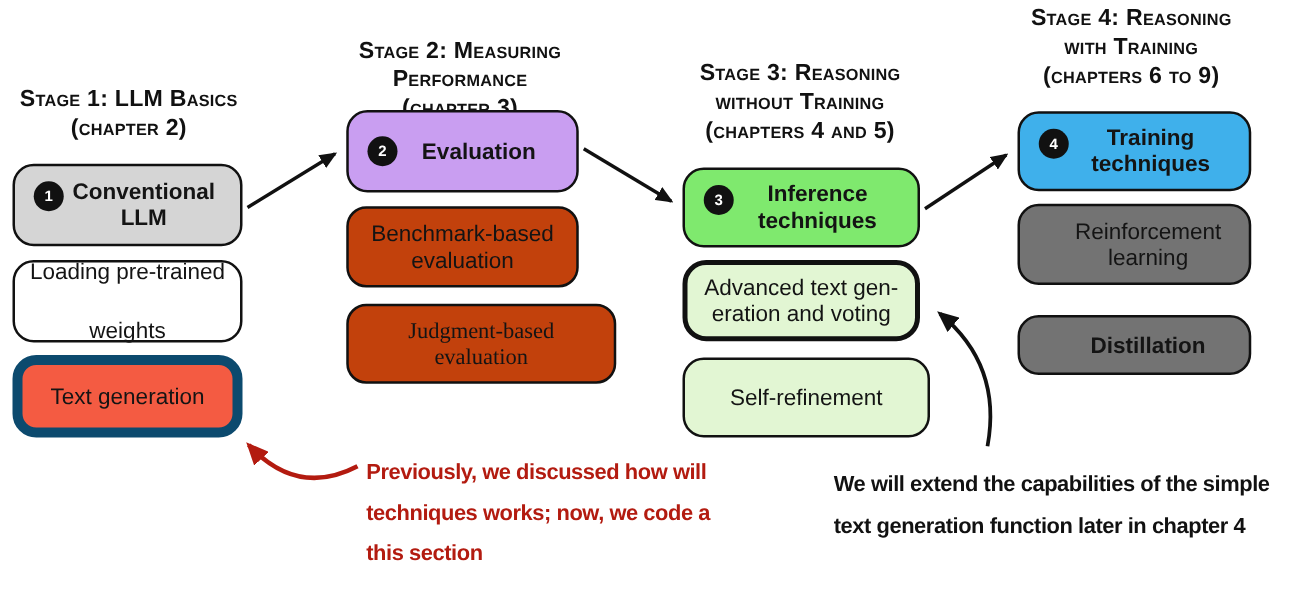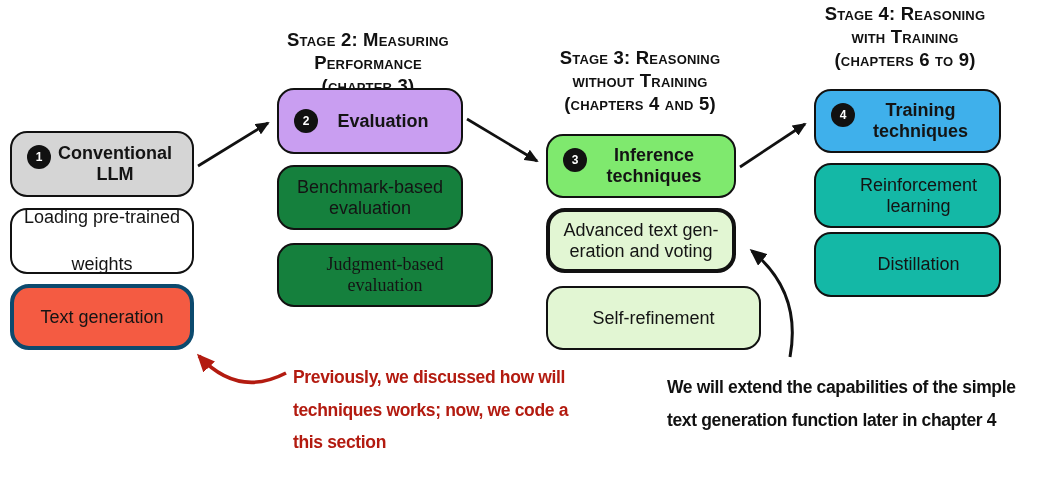--- a/index.html
+++ b/index.html
@@ -14,28 +14,28 @@
   }
   .box{
     position:absolute;display:flex;flex-direction:column;justify-content:center;align-items:center;
     border:2.5px solid #111;border-radius:17px;box-sizing:border-box;
     font-size:18px;color:#141414;text-align:center;line-height:21px;background:#fff;
   }
   .box.hdr{font-weight:bold;}
   .box .pad{padding-left:26px;}
   .gray{background:#d5d5d5;}
   .white{background:#ffffff;}
-  .redbox{background:#f45b42;border:4px solid #0c4a6e;border-radius:19px;}
+  .redbox{background:#f45b42;border:8px solid #0c4a6e;border-radius:19px;}
   .purple{background:#c99ef1;}
-  .plight{background:#15803d;}
+  .plight{background:#c2410c;border-radius:16px;}
   .green{background:#7fe96e;}
   .glight{background:#e2f6d3;}
   .thick{border-width:4.5px;border-radius:19px;}
   .blue{background:#3fb0eb;}
-  .blight{background:#14b8a6;padding-left:22px;}
+  .blight{background:#737373;padding-left:22px;}
   .numcircle{
     position:absolute;left:15px;width:24px;height:24px;border-radius:50%;
     background:#111;color:#fff;font-size:12px;font-weight:bold;
     display:flex;align-items:center;justify-content:center;line-height:1;
   }
   .numcircle.topalign{top:12px;}
   .numcircle.midalign{top:50%;transform:translateY(-50%);}
   .note{position:absolute;font-weight:bold;letter-spacing:-0.35px;}
   .note-red{left:293px;top:361px;width:310px;font-size:17.5px;line-height:32.5px;color:#b31b10;}
   .note-black{left:667px;top:371px;width:385px;font-size:17.5px;line-height:33px;color:#111;}
@@ -57,20 +57,24 @@
         <polygon points="0,0 18,8 0,16" fill="#b31b10"></polygon>
       </marker>
     </defs>
     <line x1="198" y1="166" x2="268" y2="123" stroke="#111" stroke-width="2.7" marker-end="url(#ah)"></line>
     <line x1="467" y1="119" x2="537" y2="161" stroke="#111" stroke-width="2.7" marker-end="url(#ah)"></line>
     <line x1="740" y1="167" x2="805" y2="124" stroke="#111" stroke-width="2.7" marker-end="url(#ah)"></line>
     <path d="M 286 373 Q 238 398 199 356" fill="none" stroke="#b31b10" stroke-width="3.6" marker-end="url(#ah-red)"></path>
     <path d="M 790 357 Q 802 292 752 251" fill="none" stroke="#111" stroke-width="3" marker-end="url(#ah-big)"></path>
   </svg>
 
+  <div class="stage-title" style="left:5px;top:67px;width:196px;">
+    <div>Stage 1: LLM Basics</div>
+    <div>(chapter 2)</div>
+  </div>
   <div class="box gray hdr" style="left:10px;top:131px;width:184px;height:66px;">
     <span class="numcircle topalign">1</span>
     <div class="pad">Conventional</div>
     <div class="pad">LLM</div>
   </div>
   <div class="box white" style="left:10px;top:208px;width:184px;height:66px;gap:26px;">
     <div>Loading pre-trained</div>
     <div>weights</div>
   </div>
   <div class="box redbox" style="left:10px;top:284px;width:184px;height:66px;">
@@ -102,39 +106,39 @@
   </div>
   <div class="box green hdr" style="left:546px;top:134px;width:190px;height:64px;">
     <span class="numcircle topalign">3</span>
     <div class="pad">Inference</div>
     <div class="pad">techniques</div>
   </div>
   <div class="box glight thick" style="left:546px;top:208px;width:190px;height:65px;">
     <div>Advanced text gen-</div>
     <div>eration and voting</div>
   </div>
-  <div class="box glight" style="left:546px;top:286px;width:215px;height:64px;">
+  <div class="box glight" style="left:546px;top:286px;width:198px;height:64px;">
     <div>Self-refinement</div>
   </div>
 
   <div class="stage-title" style="left:800px;top:2px;width:210px;">
     <div>Stage 4: Reasoning</div>
     <div>with Training</div>
     <div>(chapters 6 to 9)</div>
   </div>
   <div class="box blue hdr" style="left:814px;top:89px;width:187px;height:64px;">
     <span class="numcircle topalign">4</span>
     <div class="pad">Training</div>
     <div class="pad">techniques</div>
   </div>
   <div class="box blight" style="left:814px;top:163px;width:187px;height:65px;">
     <div>Reinforcement</div>
     <div>learning</div>
   </div>
-  <div class="box blight" style="left:814px;top:232px;width:187px;height:65px;">
+  <div class="box blight" style="left:814px;top:252px;width:187px;height:48px;font-weight:bold;">
     <div>Distillation</div>
   </div>
 
   <div class="note note-red">
     <div>Previously, we discussed how will</div>
     <div>techniques works; now, we code a</div>
     <div>this section</div>
   </div>
   <div class="note note-black">
     <div>We will extend the capabilities of the simple</div>

